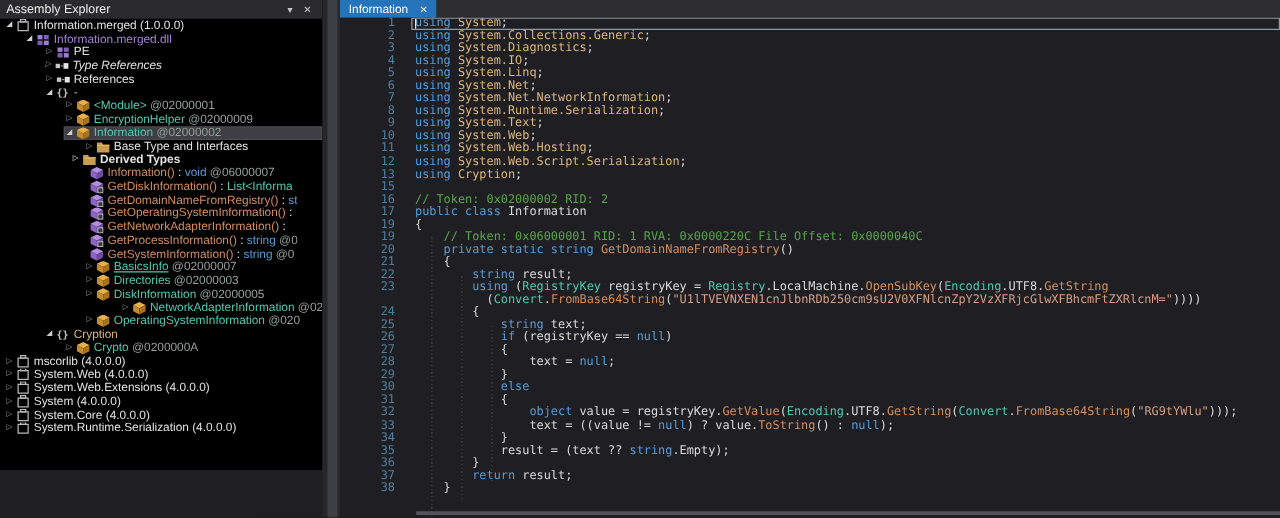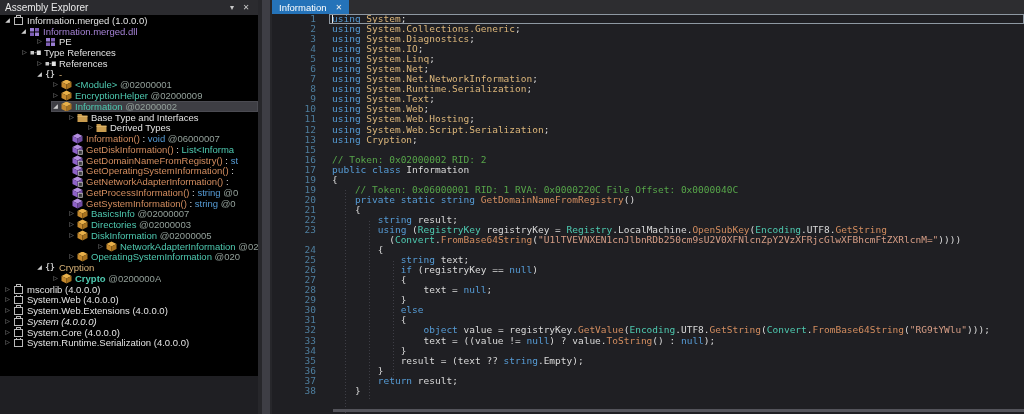--- a/index.html
+++ b/index.html
@@ -84,21 +84,21 @@
             <svg width="11" height="11">
               <rect x="1" y="2" width="4" height="3.5" fill="#9B7FD4"></rect>
               <rect x="6" y="2" width="4" height="3.5" fill="#7E5FB5"></rect>
               <rect x="1" y="6.5" width="4" height="3.5" fill="#7E5FB5"></rect>
               <rect x="6" y="6.5" width="4" height="3.5" fill="#9B7FD4"></rect>
             </svg>
           </span>
           <span class="tlabel"><span style="color: rgb(226, 226, 226);">PE</span></span>
         </div>
       </div>
-      <div class="trow" style="padding-left: 20px;">
+      <div class="trow" style="padding-left: 34px; font-style: italic;">
         <div class="rowbody">
           <span class="arrow col">▷</span>
           <span class="ti">
             <svg width="11" height="11">
               <rect x="0.5" y="4" width="3.5" height="3.5" fill="#C8C8C8"></rect>
               <rect x="4.5" y="5.2" width="2" height="1" fill="#8F8F8F"></rect>
               <rect x="6.8" y="3.5" width="4" height="4.5" fill="#E4E4E4"></rect>
             </svg>
           </span>
           <span class="tlabel"><span style="color: rgb(226, 226, 226);">Type References</span></span>
@@ -170,21 +170,21 @@
           <span class="arrow col">▷</span>
           <span class="ti">
             <svg width="11" height="11">
               <path d="M0.5 2 h4 l1 1.5 h5 v6.5 h-10 z" fill="#C99C4F"></path>
               <rect x="0.5" y="4" width="10" height="0.8" fill="#E0BA6E"></rect>
             </svg>
           </span>
           <span class="tlabel"><span style="color: rgb(226, 226, 226);">Base Type and Interfaces</span></span>
         </div>
       </div>
-      <div class="trow" style="padding-left: 86px;">
+      <div class="trow" style="padding-left: 56px; font-weight: bold;">
         <div class="rowbody">
           <span class="arrow col">▷</span>
           <span class="ti">
             <svg width="11" height="11">
               <path d="M0.5 2 h4 l1 1.5 h5 v6.5 h-10 z" fill="#C99C4F"></path>
               <rect x="0.5" y="4" width="10" height="0.8" fill="#E0BA6E"></rect>
             </svg>
           </span>
           <span class="tlabel"><span style="color: rgb(226, 226, 226);">Derived Types</span></span>
         </div>
@@ -288,21 +288,21 @@
       <div class="trow" style="padding-left: 67px;">
         <div class="rowbody">
           <span class="arrow col">▷</span>
           <span class="ti">
             <svg width="11" height="11">
               <polygon points="5.5,0.5 10.5,3 5.5,5.5 0.5,3" fill="#E8B04A"></polygon>
               <polygon points="0.5,3 5.5,5.5 5.5,10.5 0.5,8" fill="#C68A2E"></polygon>
               <polygon points="10.5,3 5.5,5.5 5.5,10.5 10.5,8" fill="#A8731F"></polygon>
             </svg>
           </span>
-          <span class="tlabel"><span style="color: rgb(78, 201, 176);">BasicsInfo</span><span style="color: rgb(147, 160, 154);"> @02000007</span></span>
+          <span class="tlabel"><span style="color: rgb(78, 201, 176); text-decoration: underline;">BasicsInfo</span><span style="color: rgb(147, 160, 154);"> @02000007</span></span>
         </div>
       </div>
       <div class="trow" style="padding-left: 67px; justify-content: center;">
         <div class="rowbody">
           <span class="arrow col">▷</span>
           <span class="ti">
             <svg width="11" height="11">
               <polygon points="5.5,0.5 10.5,3 5.5,5.5 0.5,3" fill="#E8B04A"></polygon>
               <polygon points="0.5,3 5.5,5.5 5.5,10.5 0.5,8" fill="#C68A2E"></polygon>
               <polygon points="10.5,3 5.5,5.5 5.5,10.5 10.5,8" fill="#A8731F"></polygon>
@@ -362,21 +362,21 @@
       <div class="trow" style="padding-left: 51px;">
         <div class="rowbody">
           <span class="arrow col">▷</span>
           <span class="ti">
             <svg width="11" height="11">
               <polygon points="5.5,0.5 10.5,3 5.5,5.5 0.5,3" fill="#E8B04A"></polygon>
               <polygon points="0.5,3 5.5,5.5 5.5,10.5 0.5,8" fill="#C68A2E"></polygon>
               <polygon points="10.5,3 5.5,5.5 5.5,10.5 10.5,8" fill="#A8731F"></polygon>
             </svg>
           </span>
-          <span class="tlabel"><span style="color: rgb(78, 201, 176); font-weight: bold;">Crypto</span><span style="color: rgb(147, 160, 154);"> @0200000A</span></span>
+          <span class="tlabel"><span style="color: rgb(78, 201, 176);">Crypto</span><span style="color: rgb(147, 160, 154);"> @0200000A</span></span>
         </div>
       </div>
       <div class="trow" style="padding-left: 3px;">
         <div class="rowbody">
           <span class="arrow col">▷</span>
           <span class="ti">
             <svg width="11" height="11">
               <rect x="1.5" y="2.5" width="8" height="7" fill="none" stroke="#B9B9B9"></rect>
               <rect x="3.5" y="0.5" width="4" height="2" fill="none" stroke="#B9B9B9"></rect>
             </svg>
@@ -410,21 +410,21 @@
       </div>
       <div class="trow" style="padding-left: 3px;">
         <div class="rowbody">
           <span class="arrow col">▷</span>
           <span class="ti">
             <svg width="11" height="11">
               <rect x="1.5" y="2.5" width="8" height="7" fill="none" stroke="#B9B9B9"></rect>
               <rect x="3.5" y="0.5" width="4" height="2" fill="none" stroke="#B9B9B9"></rect>
             </svg>
           </span>
-          <span class="tlabel"><span style="color: rgb(226, 226, 226); font-style: italic;">System (4.0.0.0)</span></span>
+          <span class="tlabel"><span style="color: rgb(226, 226, 226);">System (4.0.0.0)</span></span>
         </div>
       </div>
       <div class="trow" style="padding-left: 3px;">
         <div class="rowbody">
           <span class="arrow col">▷</span>
           <span class="ti">
             <svg width="11" height="11">
               <rect x="1.5" y="2.5" width="8" height="7" fill="none" stroke="#B9B9B9"></rect>
               <rect x="3.5" y="0.5" width="4" height="2" fill="none" stroke="#B9B9B9"></rect>
             </svg>

